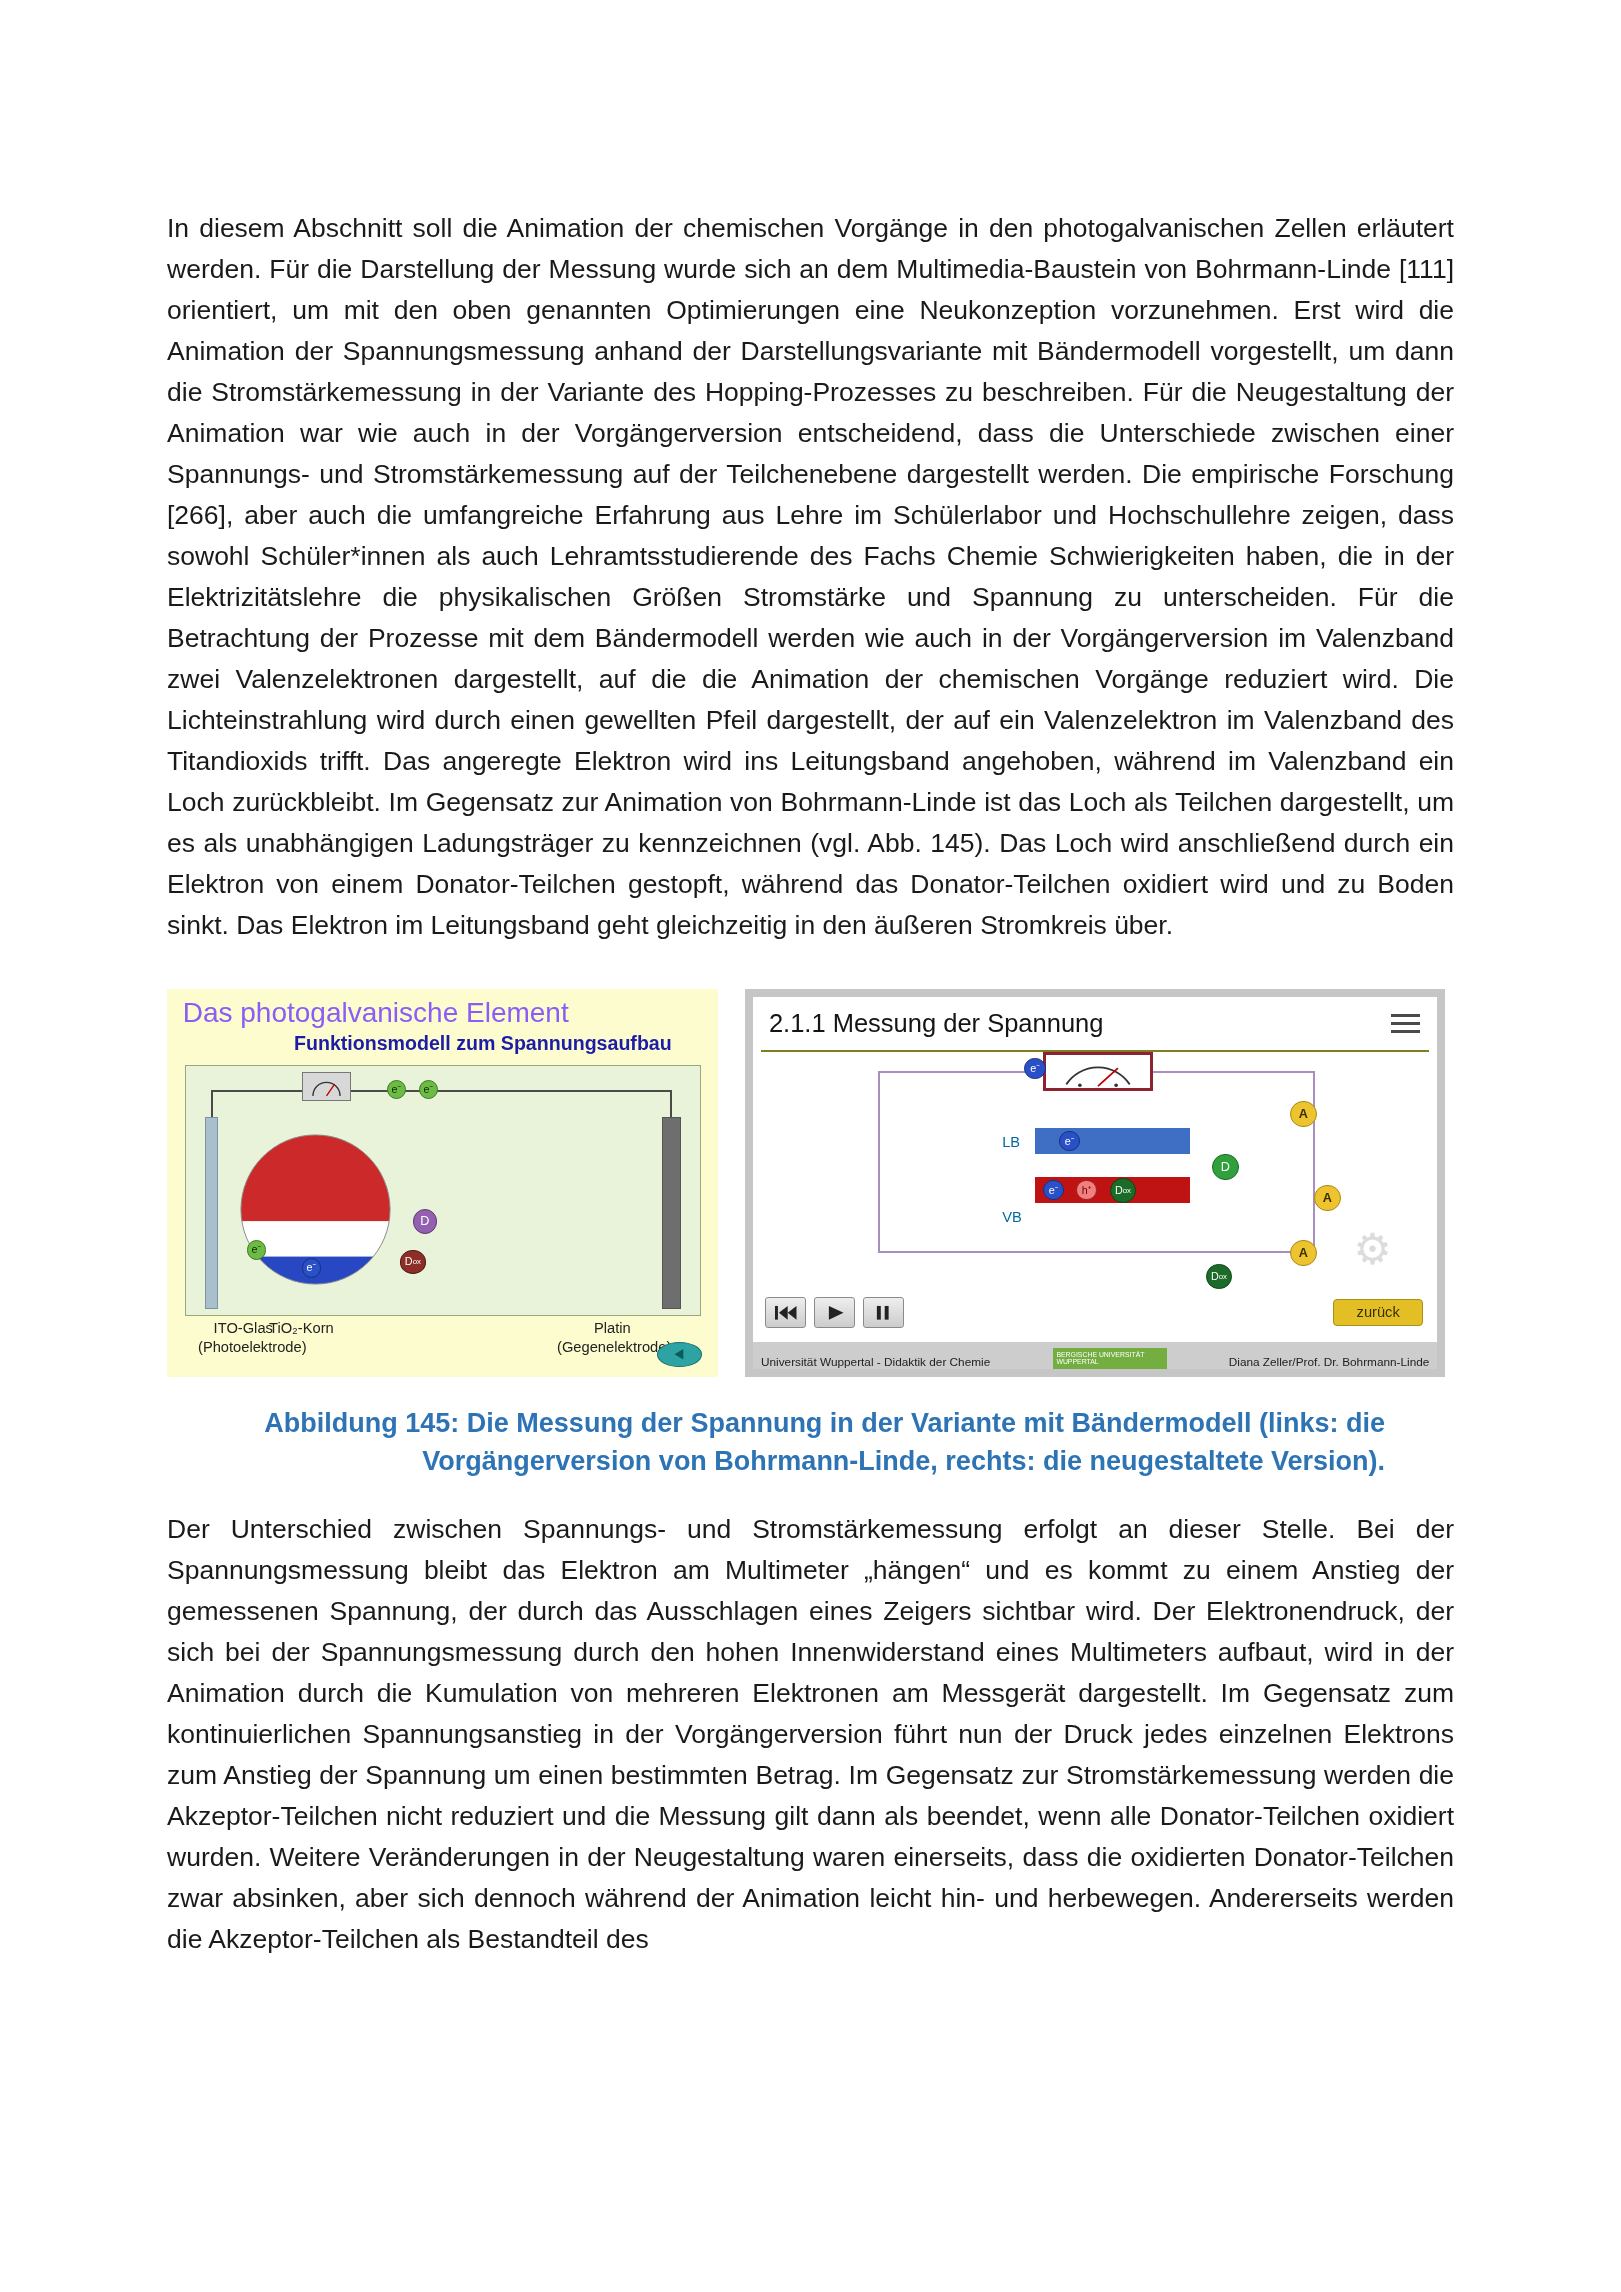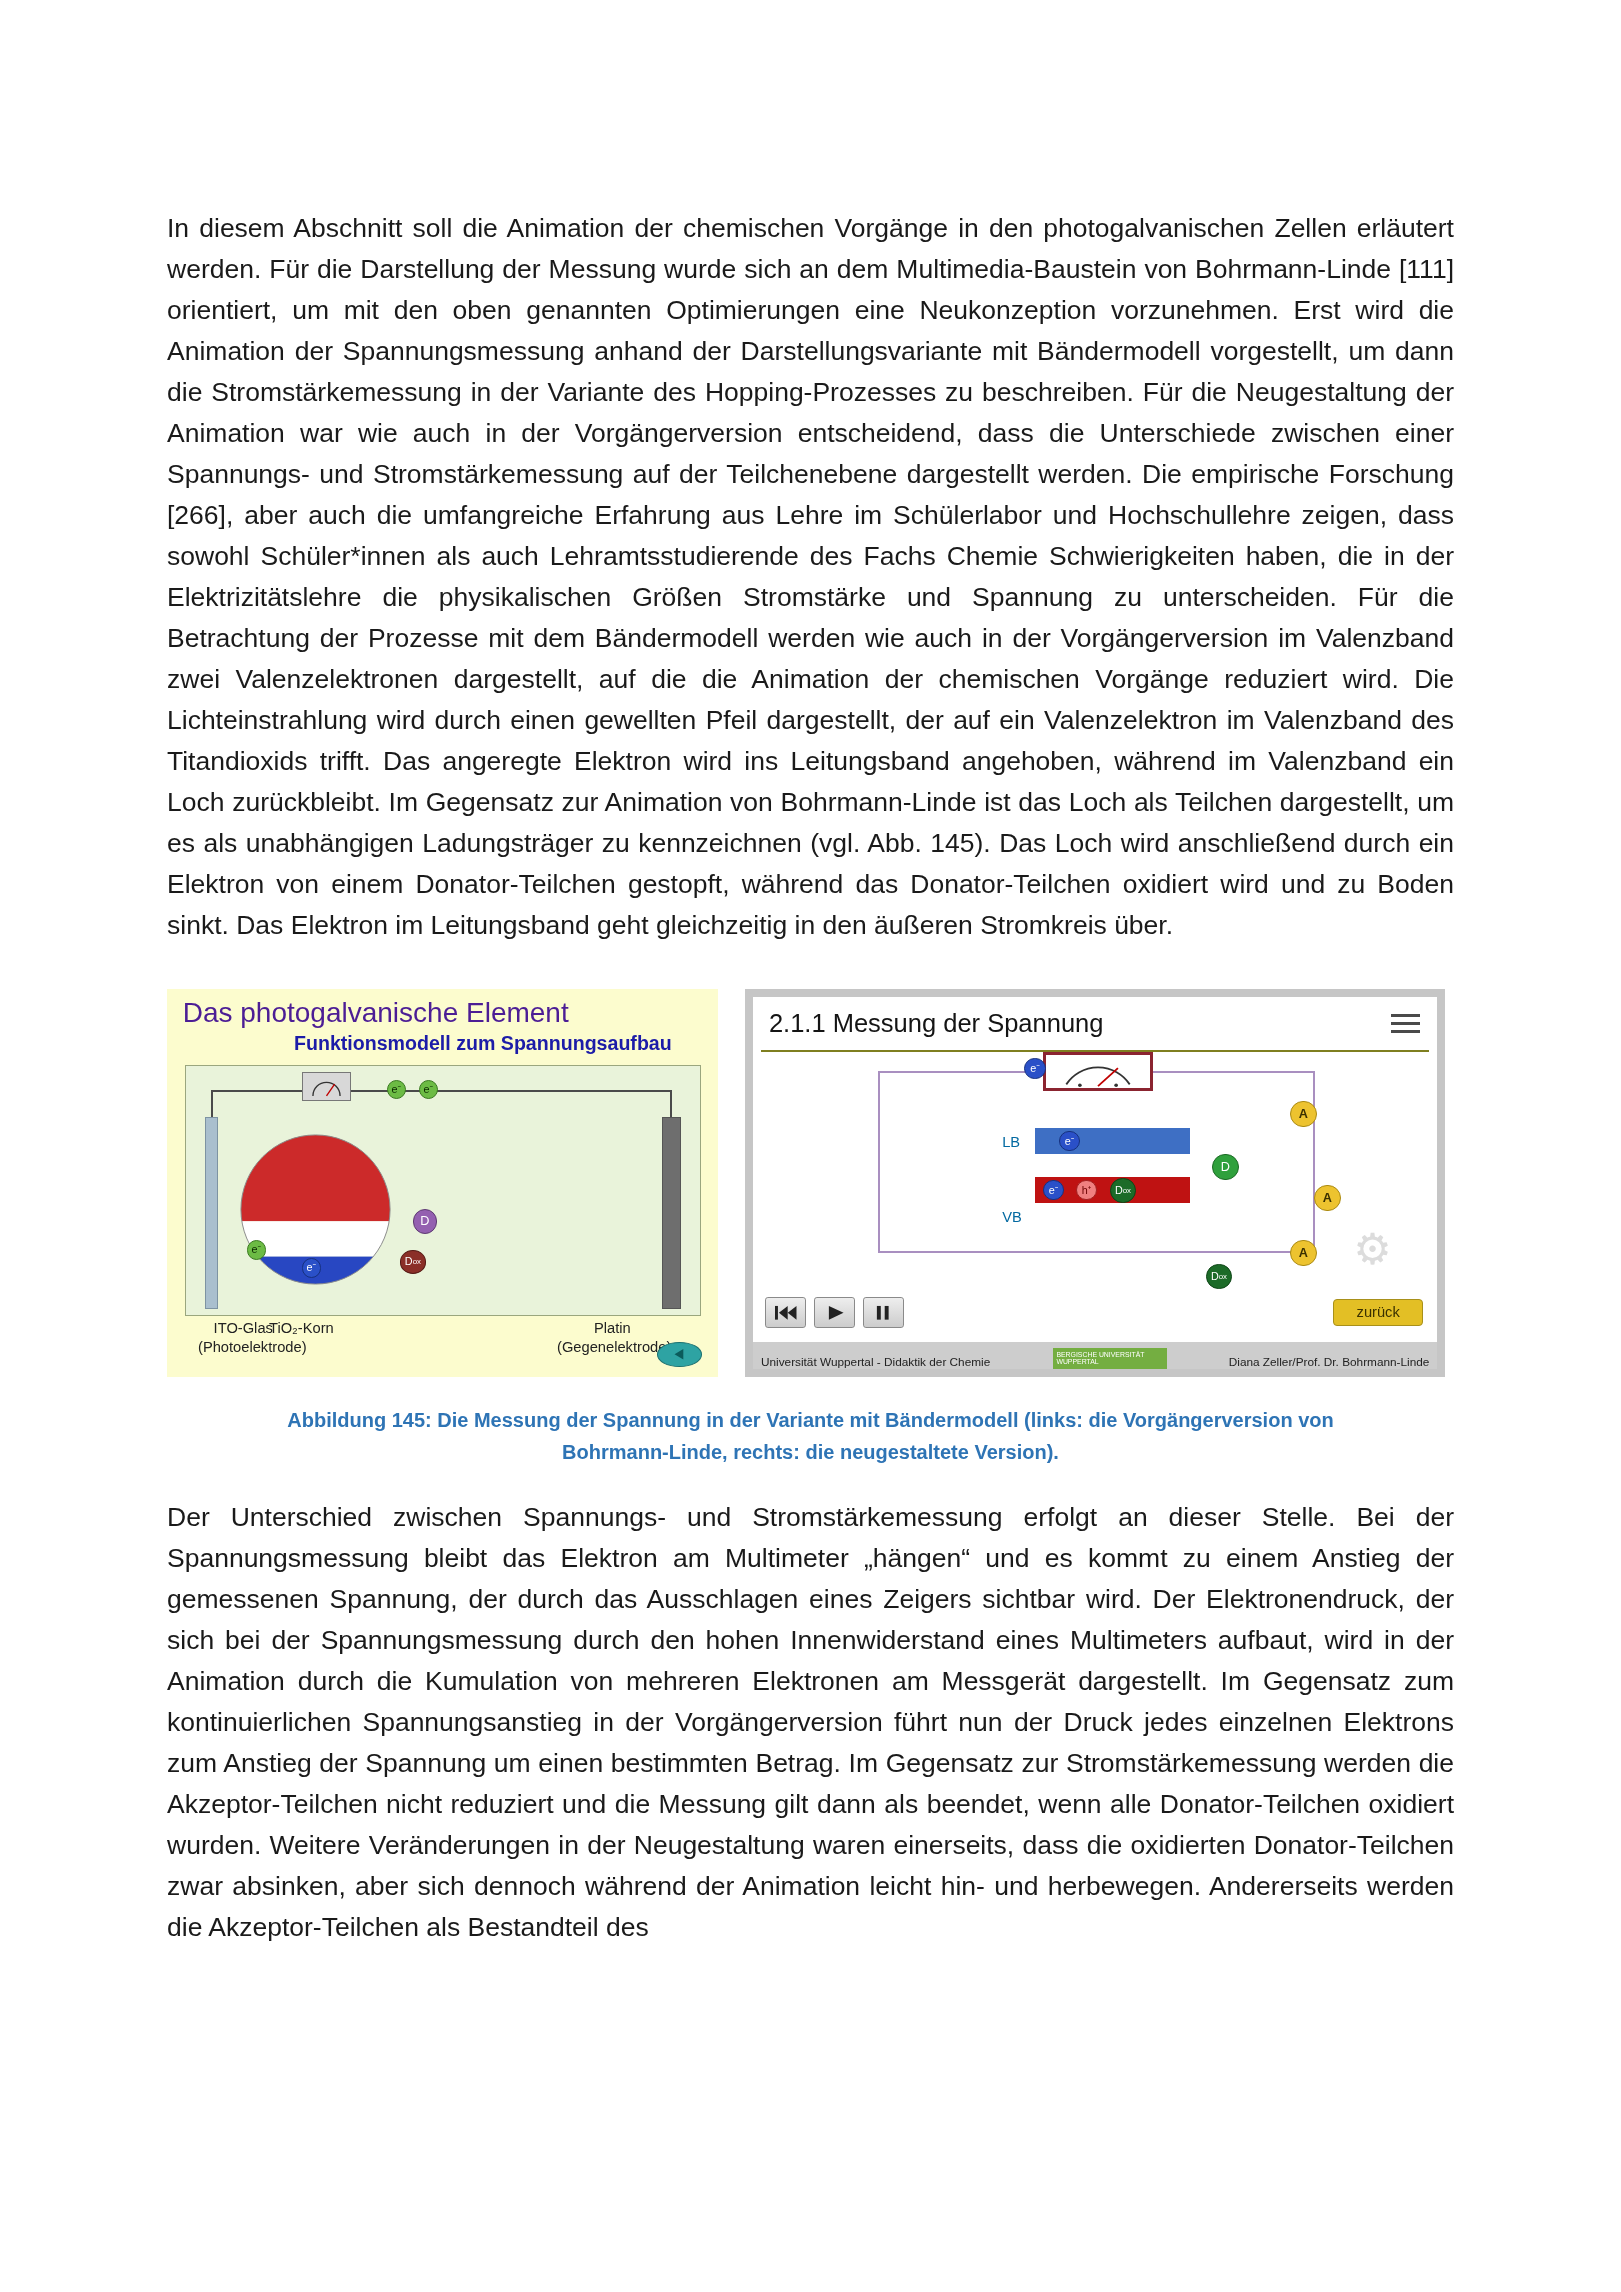--- a/index.html
+++ b/index.html
@@ -27,45 +27,45 @@
     margin:0;
   }
   .figure-row{
     margin:43px 0 0 0;
     display:flex;
     gap:27.4px;
   }
   .caption{
     margin:27.4px 0 0 0;
     padding:0 69px;
-    font-size:20px;
-    line-height:32px;
+    font-size:27px;
+    line-height:38px;
     font-weight:bold;
     color:#2E74B5;
-    text-align:center;
+    text-align:right;
   }
   .para2{margin-top:29px;}
   .page-number{
     position:absolute;
     left:0;bottom:51px;
     width:100%;
     text-align:center;
     font-size:25.5px;
     color:#1a1a1a;
   }
 
   
   .fig-left{
     position:relative;
     width:551px;height:388px;
     background:#FCFCCE;
     overflow:hidden;
     flex:0 0 auto;
   }
-  .lf-title{position:absolute;top:7.8px;left:15.7px;font-size:28px;color:#4c1d95;}
+  .lf-title{position:absolute;top:7.8px;left:15.7px;font-size:28px;color:#8b5cf6;}
   .lf-subtitle{position:absolute;top:43px;left:127px;font-size:19.6px;font-weight:bold;color:#1C1CA8;}
   .lf-panel{
     position:absolute;left:17.6px;top:76px;width:514px;height:249px;
     background:#E9F3DA;border:1px solid #9aa67e;
   }
   .lf-wire-h{position:absolute;left:25.5px;top:23.5px;width:461px;height:0;border-top:2px solid #4a4a4a;}
   .lf-wire-v{position:absolute;top:23.5px;width:0;height:29px;border-left:2px solid #4a4a4a;}
   .lf-wire-v.left{left:25.5px;}
   .lf-wire-v.right{left:484px;}
   .lf-meter{

